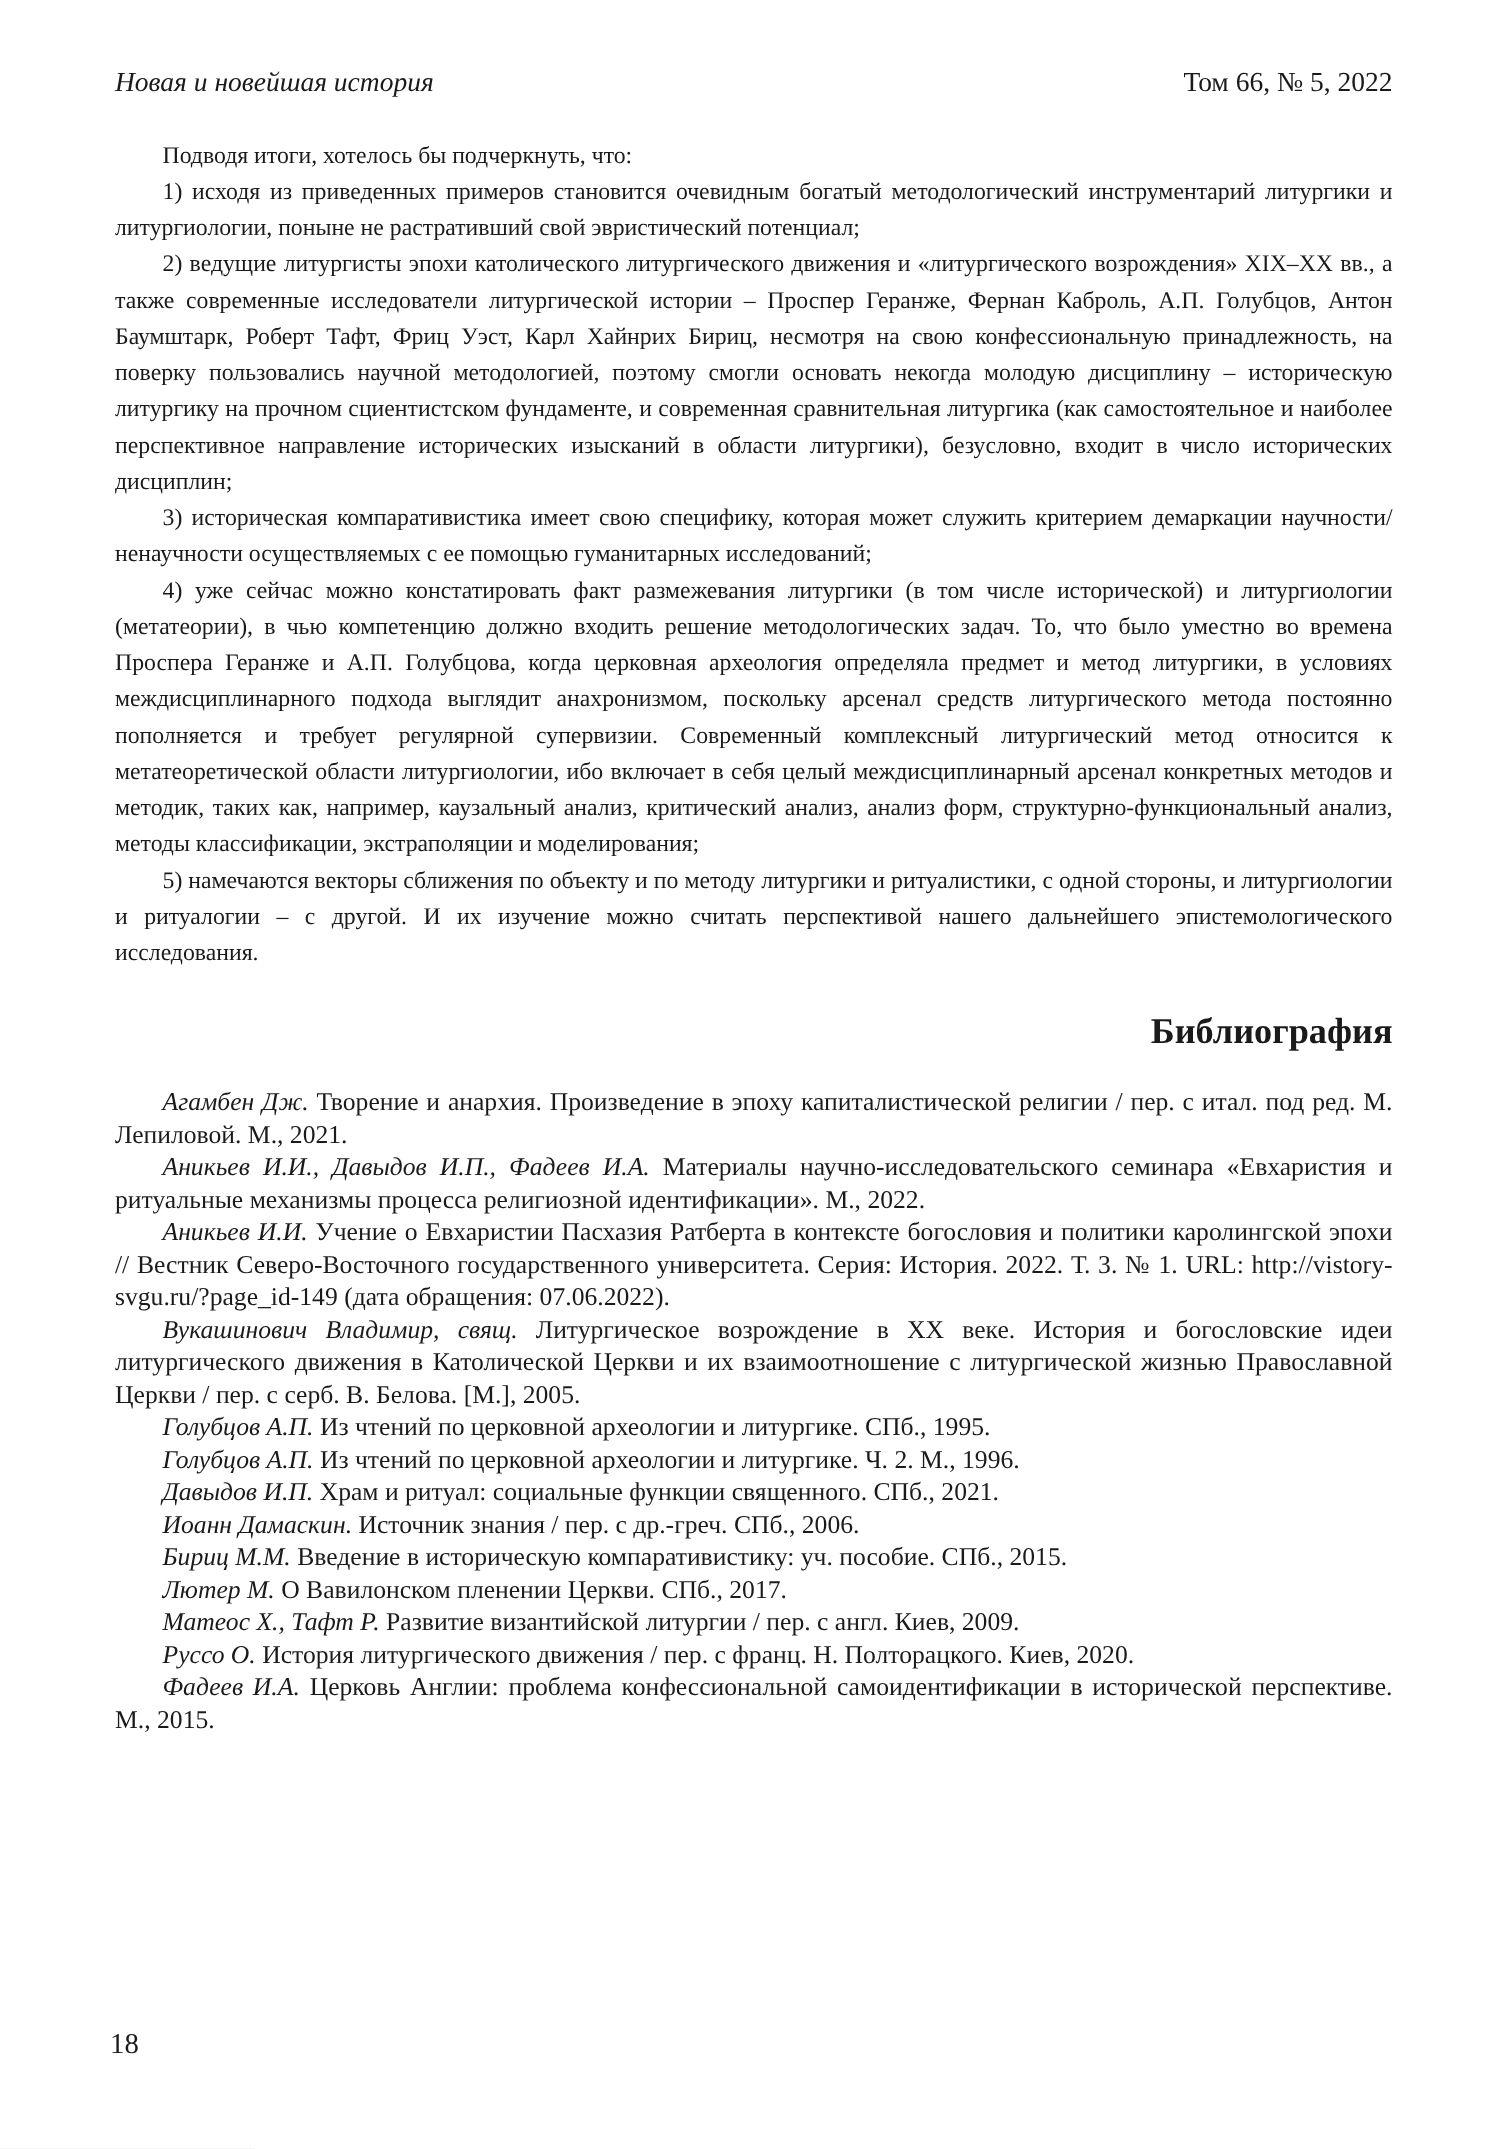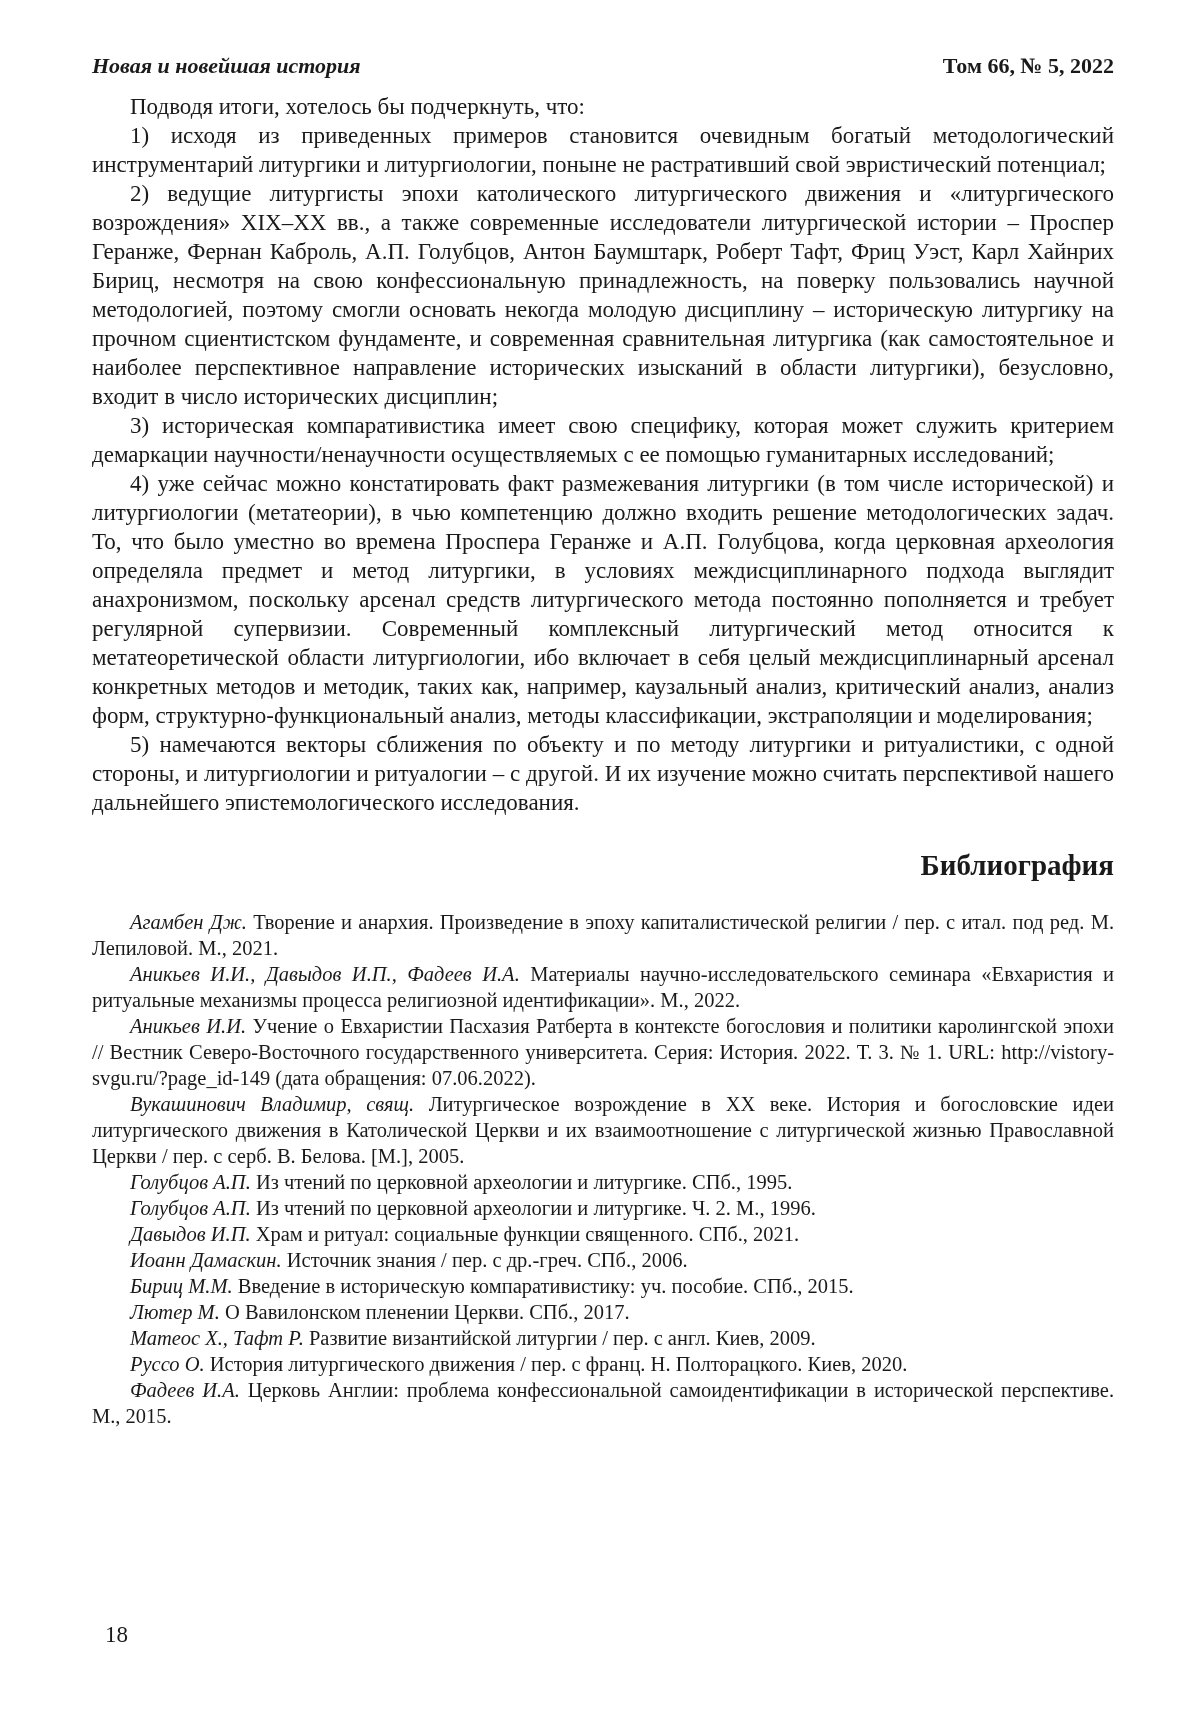--- a/index.html
+++ b/index.html
@@ -18,29 +18,28 @@
     box-sizing: border-box;
     padding: 52px 86px 0 92px;
     overflow: hidden;
   }
   .running-head {
     display: flex;
     justify-content: space-between;
     align-items: center;
     font-size: 22px;
     line-height: 28px;
-    margin-bottom: 12px;
-    font-weight: bold;
+    margin-bottom: 30px;
   }
   .running-head .journal {
     font-style: italic;
   }
   .article-body p {
     margin: 0;
-    font-size: 23px;
+    font-size: 19px;
     line-height: 29px;
     text-align: justify;
     text-indent: 38px;
     hyphens: auto;
     -webkit-hyphens: auto;
   }
   .bib-heading {
     margin: 34px 0 30px 0;
     font-size: 29px;
     line-height: 28px;
@@ -54,21 +53,21 @@
     text-align: justify;
     text-indent: 38px;
     hyphens: auto;
     -webkit-hyphens: auto;
   }
   .bibliography .bib-author {
     font-style: italic;
   }
   .page-footer {
     position: absolute;
-    left: 105px;
+    left: 88px;
     top: 1622px;
     font-size: 23px;
   }
 </style>
 </head>
 <body>
 
 <div class="page">
 
   <div class="running-head">

